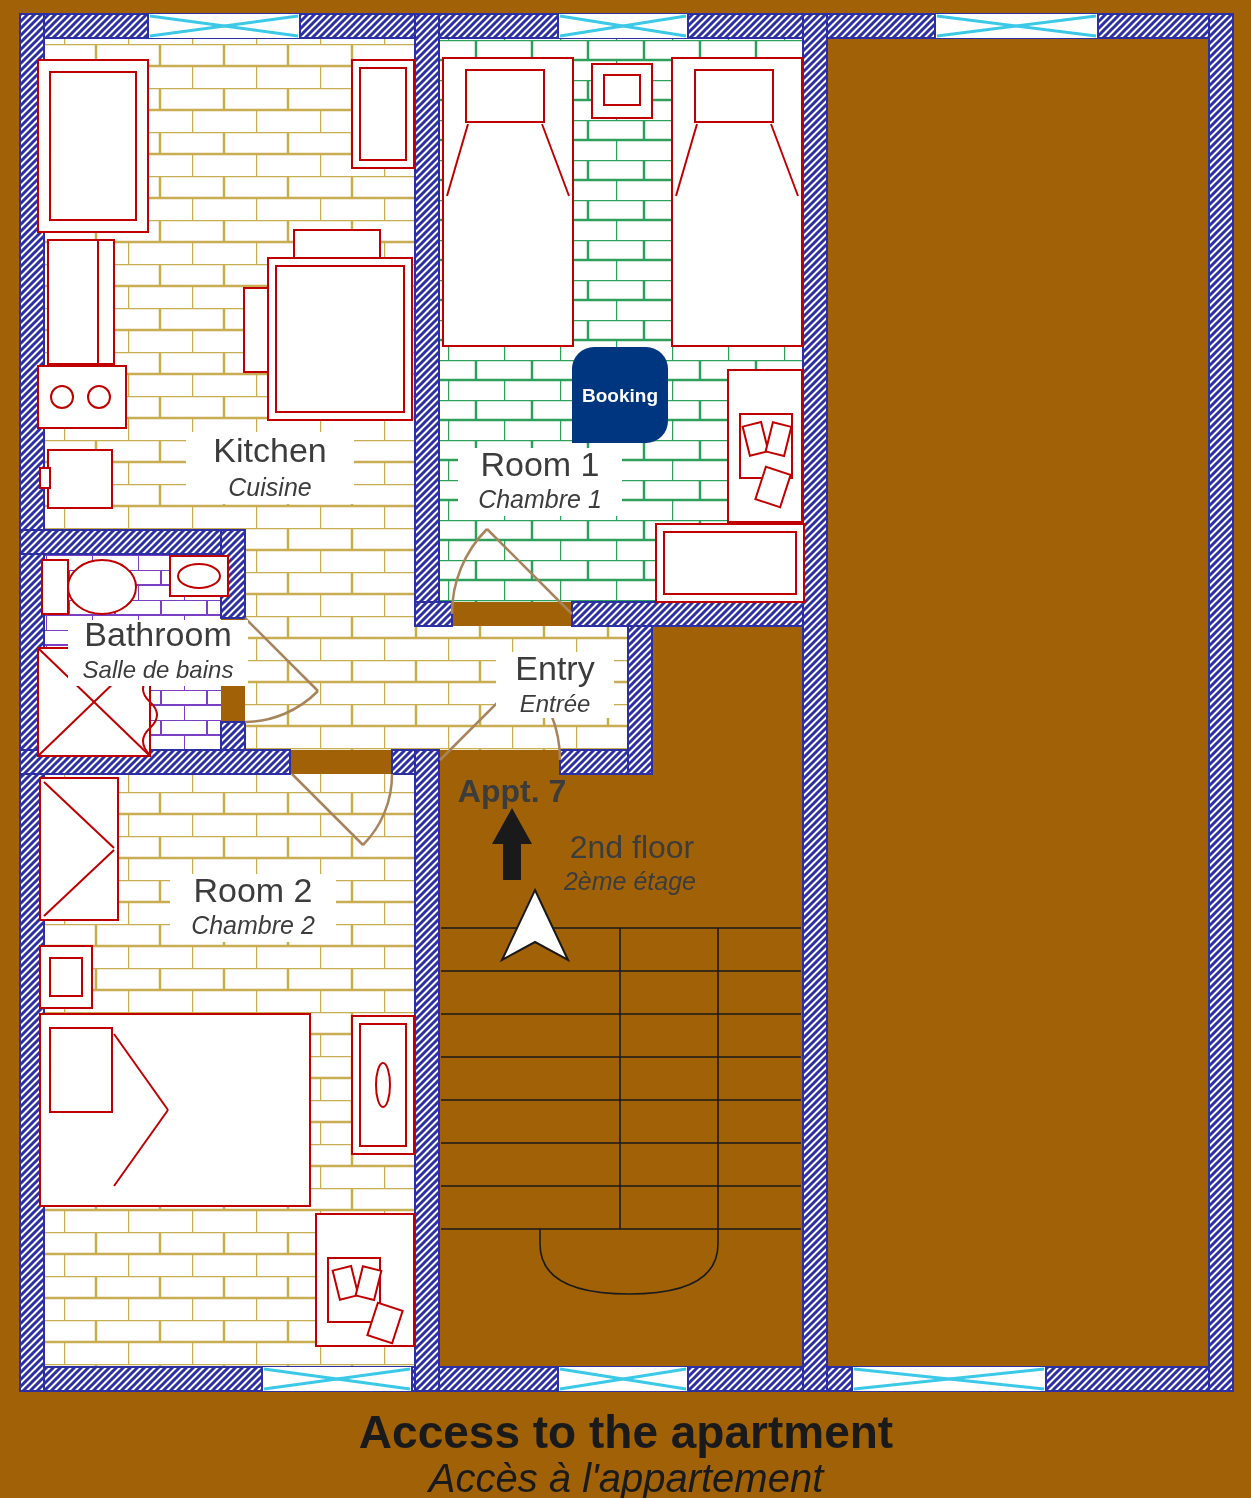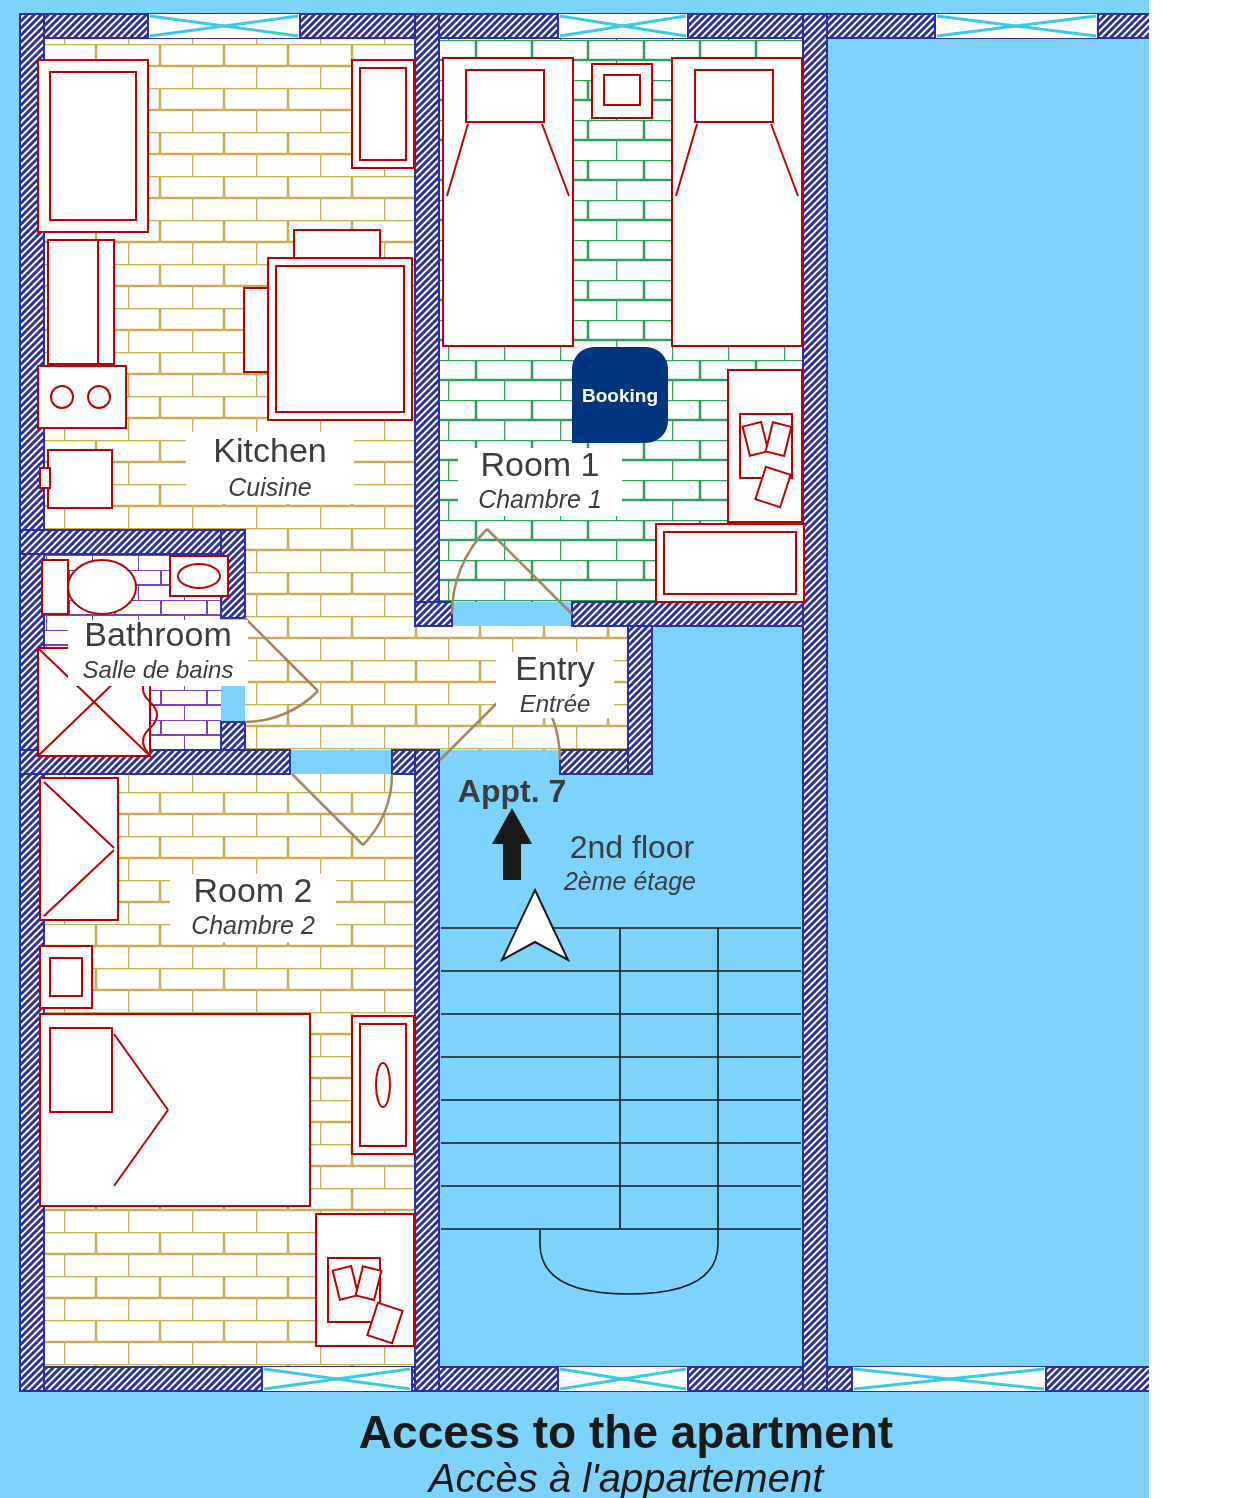--- a/index.html
+++ b/index.html
@@ -1,16 +1,16 @@
 <!DOCTYPE html>
 <html><head>
 <meta charset="utf-8">
 <style>
   html,body{margin:0;padding:0;background:#ffffff;}
-  .canvas{position:relative;width:1149px;height:1498px;background:#7dd3fc;font-family:"Liberation Sans",sans-serif;overflow:hidden;}
+  .canvas{position:relative;width:1251px;height:1498px;background:#a16207;font-family:"Liberation Sans",sans-serif;overflow:hidden;}
   svg{display:block;}
   text{font-family:"Liberation Sans",sans-serif;}
   .lbl{fill:#3c3c3c;}
   .lbl-it{fill:#3c3c3c;font-style:italic;}
   .cap{fill:#1a1a1a;font-weight:bold;}
   .cap-it{fill:#1a1a1a;font-style:italic;}
   .badge-txt{fill:#ffffff;font-weight:bold;}
   .furn{stroke:#c00000;stroke-width:2;fill:#ffffff;}
   .furn-ln{stroke:#c00000;stroke-width:2;fill:none;}
   .stair{stroke:#1a1a1a;stroke-width:1.6;fill:none;}

